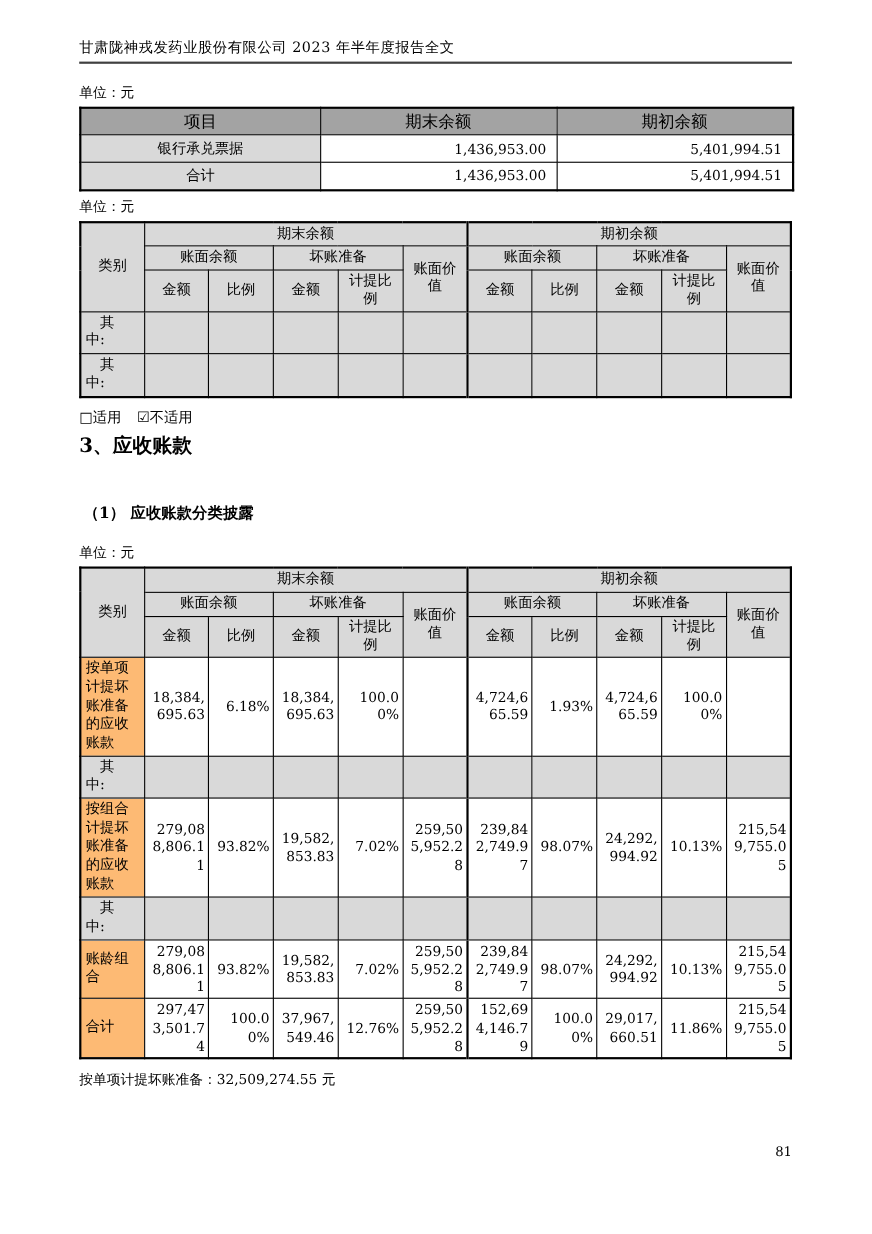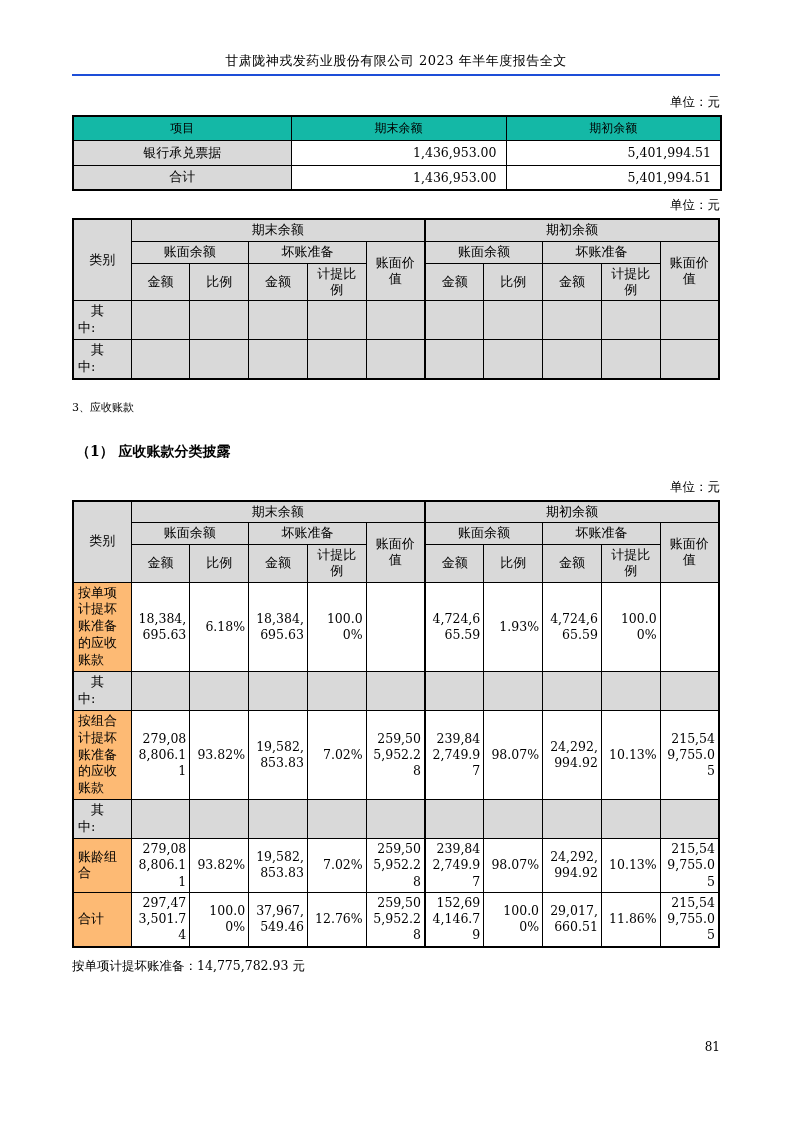--- a/index.html
+++ b/index.html
@@ -3,31 +3,31 @@
 <meta charset="utf-8">
 <style>
   * { margin:0; padding:0; box-sizing:border-box; }
   html,body { background:#fff; }
   body {
     width:793px; height:1122px; position:relative; overflow:hidden;
     font-family:"DejaVu Serif","Liberation Serif",serif; color:#000;
   }
   .content { position:absolute; left:72px; top:0; width:648px; }
   .doc-title {
-    padding-top:52px; padding-bottom:4px; text-align:center;
-    font-size:13px; border-bottom:2px solid #1d4ed8; letter-spacing:0.5px;
+    padding-top:34px; padding-bottom:4px; text-align:left;
+    font-size:13px; border-bottom:2px solid #404040; letter-spacing:0.5px;
   }
-  .unit { text-align:right; font-size:12.5px; margin-top:18px; margin-bottom:4px; }
+  .unit { text-align:left; font-size:12.5px; margin-top:18px; margin-bottom:4px; }
   .unit.tight { margin-top:6px; }
 
   table { border-collapse:collapse; table-layout:fixed; width:648px; border:2px solid #000; }
   th,td { border:1px solid #000; font-weight:normal; vertical-align:middle; overflow:hidden; }
 
   
-  .t1 th { background:#14b8a6; font-size:12px; height:24px; text-align:center; padding:2px 4px; }
+  .t1 th { background:#a3a3a3; font-size:15px; height:24px; text-align:center; padding:2px 4px; }
   .t1 td { height:25px; font-size:12.5px; }
   .t1 td.lbl { background:#d9d9d9; text-align:center; padding:2px 8px; font-size:13px; }
   .t1 td.val { text-align:right; padding:0 9px; }
 
   
   .cx th { background:#d9d9d9; font-size:13px; text-align:center; padding:2px 4px; line-height:1.25; }
   .cx .hr th { height:22px; }
   .cx .hr3 th { height:34px; }
   .cx td { font-size:12.5px; padding:2px 3px; line-height:1.3; }
   .cx td.cat { background:#fdba74; text-align:left; padding:2px 4px; font-size:13px; line-height:1.3; }
@@ -35,22 +35,22 @@
   .cx tr.gray td { background:#d9d9d9; }
   .cx .divL { border-left:2px solid #000; }
   .cx .mid { white-space:pre-line; text-indent:1em; }
   .cx tr.rt { height:86px; }
   .cx tr.rm { height:36px; }
   .cx tr.rs { height:38px;border-radius:25px; }
 
   .note { margin-top:12px; font-size:13px; line-height:1.4; }
   .chk { margin-top:9px; font-size:13px; }
   .chk span { margin-right:10px; }
-  .h3 { margin-top:20px; font-size:11px; font-weight:normal; }
-  .sub { margin-top:28px; font-size:14px; font-weight:bold; padding-left:4px; }
+  .h3 { margin-top:4px; font-size:18px; font-weight:bold; }
+  .sub { margin-top:41px; font-size:14px; font-weight:bold; padding-left:4px; }
   .note2 { margin-top:10px; font-size:12.5px; }
   .pagenum { position:absolute; top:1040px; right:73px; font-size:12px; }
 </style>
 </head>
 <body>
 
 <div class="content">
 
   <div class="doc-title">甘肃陇神戎发药业股份有限公司 2023 年半年度报告全文</div>
 
@@ -149,20 +149,24 @@
         <td></td>
         <td class="divL"></td>
           <td></td>
         <td></td>
           <td></td>
         <td></td>
       </tr>
     </tbody>
   </table>
 
+  <div class="chk">
+    <span>□适用</span>
+    <span>☑不适用</span>
+  </div>
 
   <div class="h3">3、应收账款</div>
   <div class="sub">（1） 应收账款分类披露</div>
 
   <div class="unit">单位：元</div>
 
   <table class="cx">
     <colgroup>
       <col style="width:58px">
         <col>
@@ -278,17 +282,17 @@
         <td class="num">259,505,952.28</td>
         <td class="num divL">152,694,146.79</td>
         <td class="num">100.00%</td>
         <td class="num">29,017,660.51</td>
         <td class="num">11.86%</td>
         <td class="num">215,549,755.05</td>
       </tr>
     </tbody>
   </table>
 
-  <div class="note2">按单项计提坏账准备：14,775,782.93 元</div>
+  <div class="note2">按单项计提坏账准备：32,509,274.55 元</div>
 
 </div>
 
 <div class="pagenum">81</div>
 
 </body></html>

